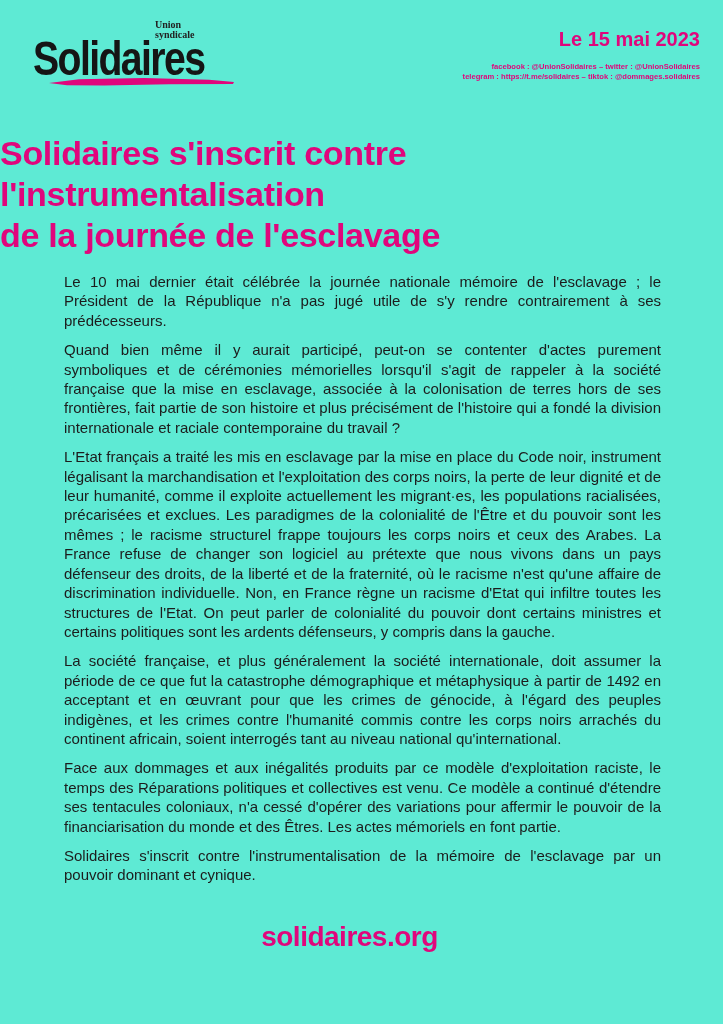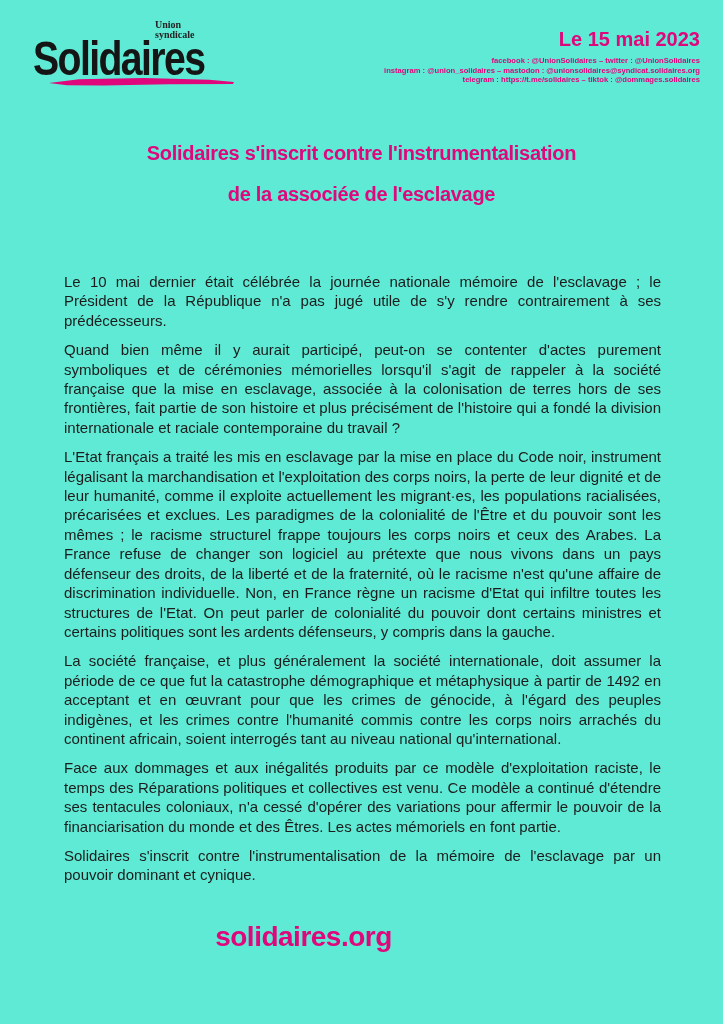--- a/index.html
+++ b/index.html
@@ -29,48 +29,49 @@
   }
   .logo-stroke { position:absolute; left:16px; top:58px; width:185px; height:12px; }
 
   .header-right {
     position:absolute; top:28px; right:23px; text-align:right;
   }
   .date-label {
     font-size:20px; font-weight:bold; color:var(--accent);
     letter-spacing:0;
   }
-  .social-lines { margin-top:5px; }
+  .social-lines { margin-top:11px; }
   .social-line {
     font-size:7.6px; font-weight:bold; color:var(--accent);
     line-height:9.6px; white-space:nowrap;
   }
 
   
   .doc-title {
     position:absolute; top:133px; left:0; width:723px;
-    text-align:center; color:var(--accent);
-    font-size:20px; font-weight:bold; line-height:41px;
+    text-align:left; color:var(--accent);
+    font-size:34px; font-weight:bold; line-height:41px;
     letter-spacing:-0.3px;
   }
 
   
   .body-text {
     position:absolute; top:233px; left:64px; width:597px;
     color:#1c1c1c;
     font-size:15px; line-height:19.4px;
     text-align:justify;
     margin-top:39px;
   }
   .body-text p { margin:0 0 10px 0; }
 
   
   .footer {
     position:absolute; top:921px; left:0; width:607px;
     text-align:center;
+    padding-left:46px;
   }
   .site-label {
     font-size:28px; font-weight:bold; color:var(--accent);
     letter-spacing:-0.5px;
   }
 
   :root { --accent:#e0067c; }
 </style>
 </head>
 <body>
@@ -83,28 +84,27 @@
     <div class="logo-name">Solidaires</div>
     <svg class="logo-stroke" viewBox="0 0 185 12" preserveAspectRatio="none">
       <polygon points="0,8 30,4 95,2 160,3 185,5 184,7 120,8 55,10 18,10" fill="#e0067c" transform="rotate(0.6 92 6)"></polygon>
     </svg>
   </div>
 
   <div class="header-right">
     <div class="date-label">Le 15 mai 2023</div>
     <div class="social-lines">
       <div class="social-line">facebook : @UnionSolidaires – twitter : @UnionSolidaires</div>
-      <div class="social-line">instagram : @union_solidaires – mastodon : @unionsolidaires@syndicat.solidaires.org</div>
       <div class="social-line">telegram : https://t.me/solidaires – tiktok : @dommages.solidaires</div>
     </div>
   </div>
 
   <div class="doc-title">
     <div>Solidaires s'inscrit contre l'instrumentalisation</div>
-    <div>de la associée de l'esclavage</div>
+    <div>de la journée de l'esclavage</div>
   </div>
 
   <div class="body-text">
     <p>Le 10 mai dernier était célébrée la journée nationale mémoire de l'esclavage ; le Président de la République n'a pas jugé utile de s'y rendre contrairement à ses prédécesseurs.</p>
     <p>Quand bien même il y aurait participé, peut-on se contenter d'actes purement symboliques et de cérémonies mémorielles lorsqu'il s'agit de rappeler à la société française que la mise en esclavage, associée à la colonisation de terres hors de ses frontières, fait partie de son histoire et plus précisément de l'histoire qui a fondé la division internationale et raciale contemporaine du travail ?</p>
     <p>L'Etat français a traité les mis en esclavage par la mise en place du Code noir, instrument légalisant la marchandisation et l'exploitation des corps noirs, la perte de leur dignité et de leur humanité, comme il exploite actuellement les migrant·es, les populations racialisées, précarisées et exclues. Les paradigmes de la colonialité de l'Être et du pouvoir sont les mêmes ; le racisme structurel frappe toujours les corps noirs et ceux des Arabes. La France refuse de changer son logiciel au prétexte que nous vivons dans un pays défenseur des droits, de la liberté et de la fraternité, où le racisme n'est qu'une affaire de discrimination individuelle. Non, en France règne un racisme d'Etat qui infiltre toutes les structures de l'Etat. On peut parler de colonialité du pouvoir dont certains ministres et certains politiques sont les ardents défenseurs, y compris dans la gauche.</p>
     <p>La société française, et plus généralement la société internationale, doit assumer la période de ce que fut la catastrophe démographique et métaphysique à partir de 1492 en acceptant et en œuvrant pour que les crimes de génocide, à l'égard des peuples indigènes, et les crimes contre l'humanité commis contre les corps noirs arrachés du continent africain, soient interrogés tant au niveau national qu'international.</p>
     <p>Face aux dommages et aux inégalités produits par ce modèle d'exploitation raciste, le temps des Réparations politiques et collectives est venu. Ce modèle a continué d'étendre ses tentacules coloniaux, n'a cessé d'opérer des variations pour affermir le pouvoir de la financiarisation du monde et des Êtres. Les actes mémoriels en font partie.</p>
     <p>Solidaires s'inscrit contre l'instrumentalisation de la mémoire de l'esclavage par un pouvoir dominant et cynique.</p>
   </div>

